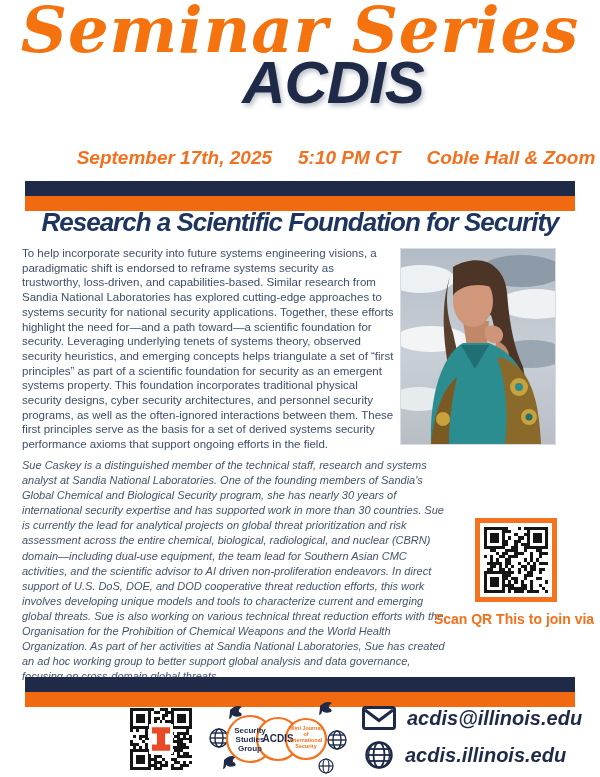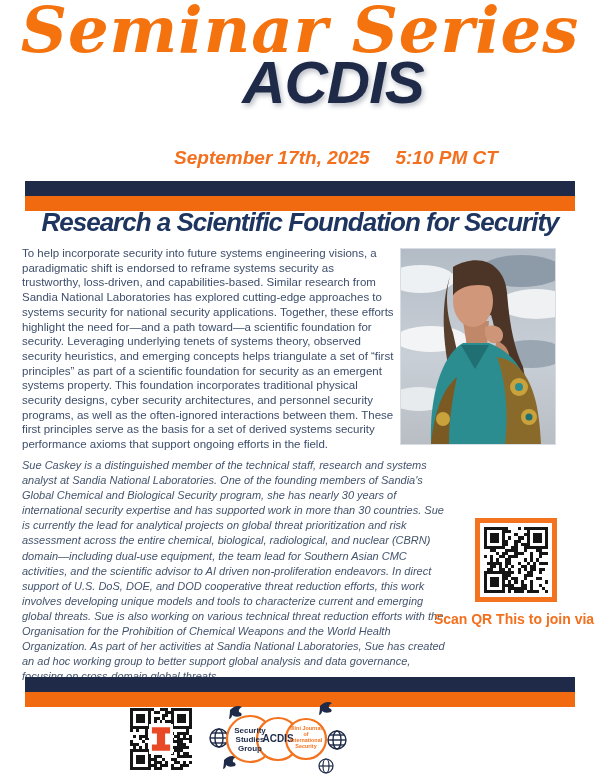--- a/index.html
+++ b/index.html
@@ -85,20 +85,21 @@
 </head>
 <body>
 
 <div class="page">
 
   <div class="series-title">Seminar Series</div>
   <div class="org-title">ACDIS</div>
   <div class="date-line">
     <span>September 17th, 2025</span>
     <span>5:10 PM CT</span>
+    <span>Coble Hall &amp; Zoom</span>
   </div>
   <div class="bar bar-navy bar-top-navy"></div>
   <div class="bar bar-orange bar-top-orange"></div>
 
   <h1 class="talk-title">Research a Scientific Foundation for Security</h1>
   <p class="abstract">To help incorporate security into future systems engineering visions, a paradigmatic shift is endorsed to reframe systems security as trustworthy, loss-driven, and capabilities-based. Similar research from Sandia National Laboratories has explored cutting-edge approaches to systems security for national security applications. Together, these efforts highlight the need for—and a path toward—a scientific foundation for security. Leveraging underlying tenets of systems theory, observed security heuristics, and emerging concepts helps triangulate a set of “first principles” as part of a scientific foundation for security as an emergent systems property. This foundation incorporates traditional physical security designs, cyber security architectures, and personnel security programs, as well as the often-ignored interactions between them. These first principles serve as the basis for a set of derived systems security performance axioms that support ongoing efforts in the field.</p>
 
   <div class="speaker-photo">
     <svg width="154" height="195" viewBox="0 0 154 195">
       <defs>
@@ -1074,14 +1075,32 @@
 
       <circle cx="42" cy="37" r="23" fill="#ffffff" stroke="#F4731E" stroke-width="2.2"></circle>
       <circle cx="70" cy="37" r="21" fill="#ffffff" stroke="#F4731E" stroke-width="2.2"></circle>
       <circle cx="98" cy="37" r="20" fill="#ffffff" stroke="#F4731E" stroke-width="2.2"></circle>
       <text x="42" y="31" text-anchor="middle" font-size="8" font-weight="bold" fill="#1E2A47"><tspan x="42" dy="0">Security</tspan><tspan x="42" dy="1.12em">Studies</tspan><tspan x="42" dy="1.12em">Group</tspan></text>
       <text x="70" y="40" text-anchor="middle" font-size="10" font-weight="bold" fill="#1E2A47"><tspan x="70" dy="0">ACDIS</tspan></text>
       <text x="98" y="28" text-anchor="middle" font-size="5.4" font-weight="bold" fill="#F4731E"><tspan x="98" dy="0">Illini Journal</tspan><tspan x="98" dy="1.12em">of</tspan><tspan x="98" dy="1.12em">International</tspan><tspan x="98" dy="1.12em">Security</tspan></text>
     </svg>
   </div>
 
+  <div class="contact-row contact-email">
+    <svg width="34" height="24" viewBox="0 0 34 24">
+      <rect x="1.5" y="1.5" width="31" height="21" rx="2" fill="none" stroke="#1E2A47" stroke-width="3"></rect>
+      <path d="M3 4 L17 14.5 L31 4" fill="none" stroke="#1E2A47" stroke-width="3"></path>
+    </svg>
+    <a href="#" class="contact-text">acdis@illinois.edu</a>
+  </div>
+  <div class="contact-row contact-web">
+    <svg width="30" height="30" viewBox="0 0 30 30">
+      <circle cx="15" cy="15" r="12.5" fill="none" stroke="#1E2A47" stroke-width="2.4"></circle>
+      <ellipse cx="15" cy="15" rx="5.5" ry="12.5" fill="none" stroke="#1E2A47" stroke-width="1.8"></ellipse>
+      <ellipse cx="15" cy="15" rx="10.5" ry="12.5" fill="none" stroke="#1E2A47" stroke-width="1.2"></ellipse>
+      <line x1="2.5" y1="15" x2="27.5" y2="15" stroke="#1E2A47" stroke-width="1.8"></line>
+      <line x1="4.5" y1="9" x2="25.5" y2="9" stroke="#1E2A47" stroke-width="1.8"></line>
+      <line x1="4.5" y1="21" x2="25.5" y2="21" stroke="#1E2A47" stroke-width="1.8"></line>
+    </svg>
+    <a href="#" class="contact-text">acdis.illinois.edu</a>
+  </div>
 
 </div>
 
 </body></html>

